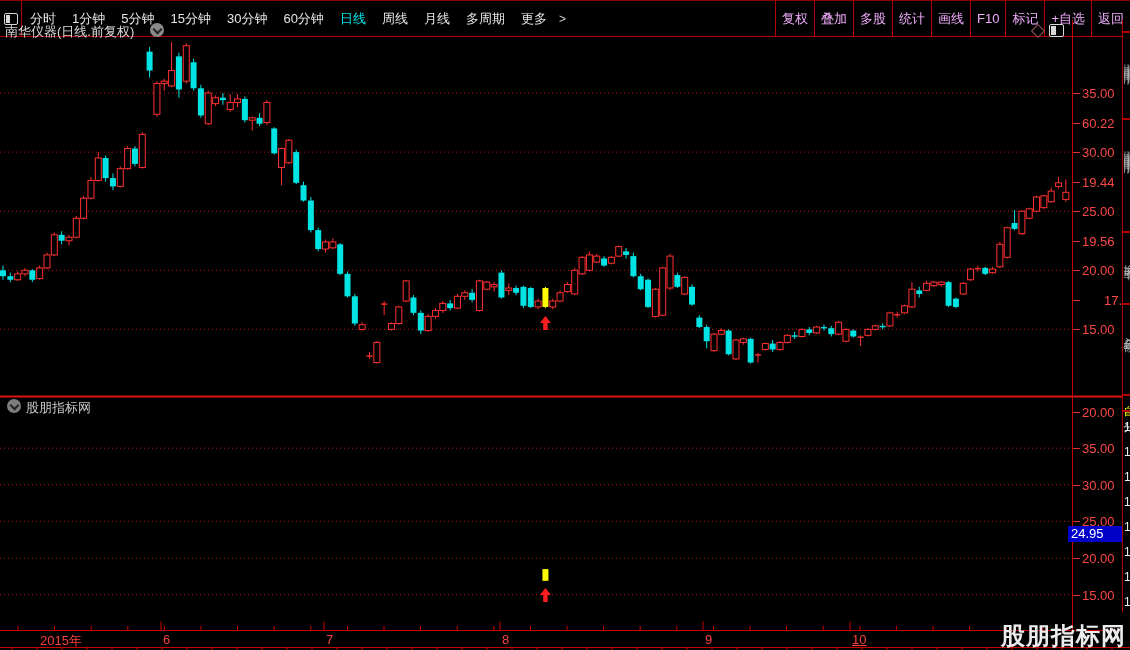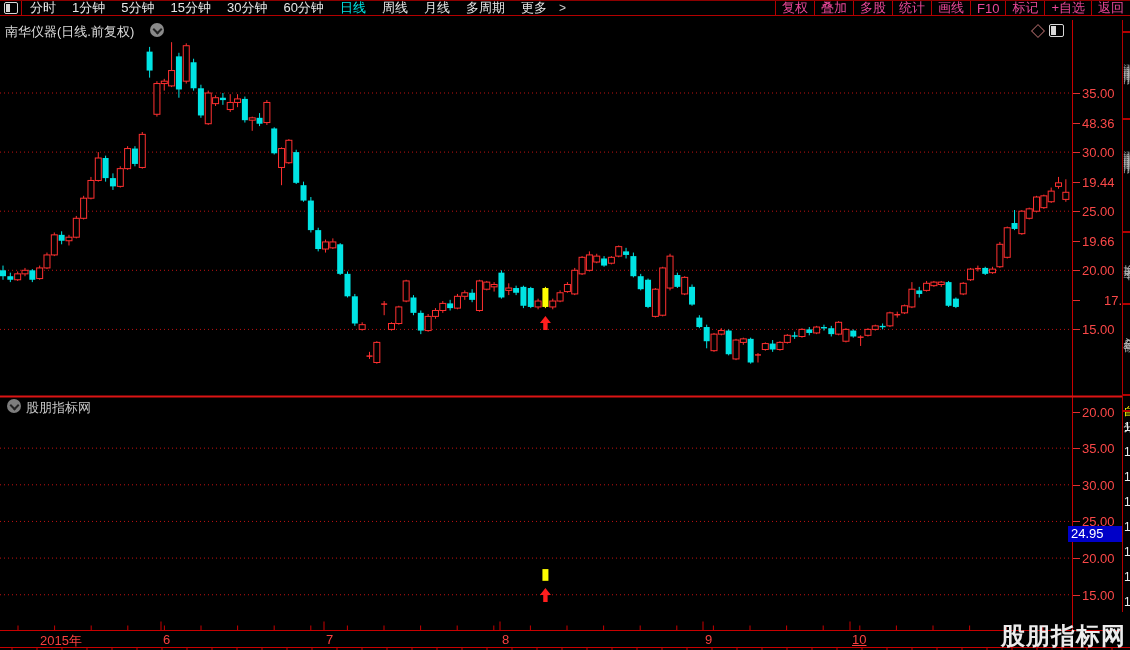--- a/index.html
+++ b/index.html
@@ -1,32 +1,32 @@
 <!DOCTYPE html>
 <html><head>
 <meta charset="utf-8">
 <style>
   html,body{margin:0;padding:0;background:#000;}
   body{width:1130px;height:650px;overflow:hidden;font-family:"Liberation Sans",sans-serif;position:relative;}
   .screen{position:absolute;left:0;top:0;width:1130px;height:650px;background:#000;}
 
   
-  .top-toolbar{position:absolute;left:0;top:0;width:1130px;height:16px;box-sizing:border-box;
+  .top-toolbar{position:absolute;left:0;top:0;width:1130px;height:37px;box-sizing:border-box;
     border-top:1px solid #8c0000;border-bottom:1px solid #b40000;display:flex;align-items:center;
     color:#e6e6e6;font-size:13px;white-space:nowrap;}
   .tb-icon-cell{width:22px;height:100%;box-sizing:border-box;border-right:1px solid #b40000;
     display:flex;align-items:center;justify-content:center;flex:0 0 auto;}
   .pane-glyph{width:12px;height:10px;border:1px solid #d8d8d8;border-radius:2px;position:relative;}
   .pane-glyph i{position:absolute;left:1px;top:1px;bottom:1px;width:4px;background:#d8d8d8;}
   .period-items{display:flex;align-items:center;height:100%;}
   .period-item{padding:0 8px;cursor:default;}
   .period-item.active{color:#00e6e6;}
   .more-chevron{color:#cfcfcf;padding:0 4px;font-size:12px;}
   .action-buttons{margin-left:auto;display:flex;height:100%;border-left:1px solid #b40000;}
-  .action-btn{padding:0 6px;display:flex;align-items:center;border-right:1px solid #b40000;color:#ec4899;}
+  .action-btn{padding:0 6px;display:flex;align-items:center;border-right:1px solid #b40000;color:#f0abfc;}
   .action-btn:last-child{border-right:none;}
 
   
   .title-text{position:absolute;left:5px;top:23px;font-size:13px;color:#dcdcdc;z-index:3;}
   .circle-chevron{position:absolute;width:14px;height:14px;border-radius:50%;background:#8a8a8a;z-index:3;}
   .circle-chevron i{position:absolute;left:4px;top:3px;width:5px;height:5px;border-left:2px solid #222;
     border-bottom:2px solid #222;transform:rotate(-45deg);}
   #title-chevron{left:150px;top:23px;}
   #panel-chevron{left:7px;top:399px;background:#7d7d7d;}
   .diamond-icon{position:absolute;left:1033px;top:26px;width:8px;height:8px;border:1px solid #9a5d5d;
@@ -503,29 +503,29 @@
       <i></i>
     </span>
   <span class="panel-label-text">股朋指标网</span>
 
   <div class="value-tag" id="value-tag" style="top: 526px;">24.95</div>
 
   <div id="overlay">
       <div class="axis-tick" style="left: 1073px; top: 93px;"></div>
       <div class="price-label" style="left: 1082px; top: 86px;">35.00</div>
       <div class="axis-tick" style="left: 1073px; top: 123px;"></div>
-      <div class="price-label" style="left: 1082px; top: 116px;">48.36</div>
+      <div class="price-label" style="left: 1082px; top: 116px;">60.22</div>
       <div class="axis-tick" style="left: 1073px; top: 152px;"></div>
       <div class="price-label" style="left: 1082px; top: 145px;">30.00</div>
       <div class="axis-tick" style="left: 1073px; top: 182px;"></div>
       <div class="price-label" style="left: 1082px; top: 175px;">19.44</div>
       <div class="axis-tick" style="left: 1073px; top: 211px;"></div>
       <div class="price-label" style="left: 1082px; top: 204px;">25.00</div>
       <div class="axis-tick" style="left: 1073px; top: 241px;"></div>
-      <div class="price-label" style="left: 1082px; top: 234px;">19.66</div>
+      <div class="price-label" style="left: 1082px; top: 234px;">19.56</div>
       <div class="axis-tick" style="left: 1073px; top: 270px;"></div>
       <div class="price-label" style="left: 1082px; top: 263px;">20.00</div>
       <div class="axis-tick" style="left: 1073px; top: 300px;"></div>
       <div class="price-label" style="left: 1082px; top: 293px; margin-left: 22px;">17.50</div>
       <div class="axis-tick" style="left: 1073px; top: 329px;"></div>
       <div class="price-label" style="left: 1082px; top: 322px;">15.00</div>
       <div class="axis-tick" style="left: 1073px; top: 412px;"></div>
       <div class="price-label" style="left: 1082px; top: 405px;">20.00</div>
       <div class="axis-tick" style="left: 1073px; top: 448px;"></div>
       <div class="price-label" style="left: 1082px; top: 441px;">35.00</div>

